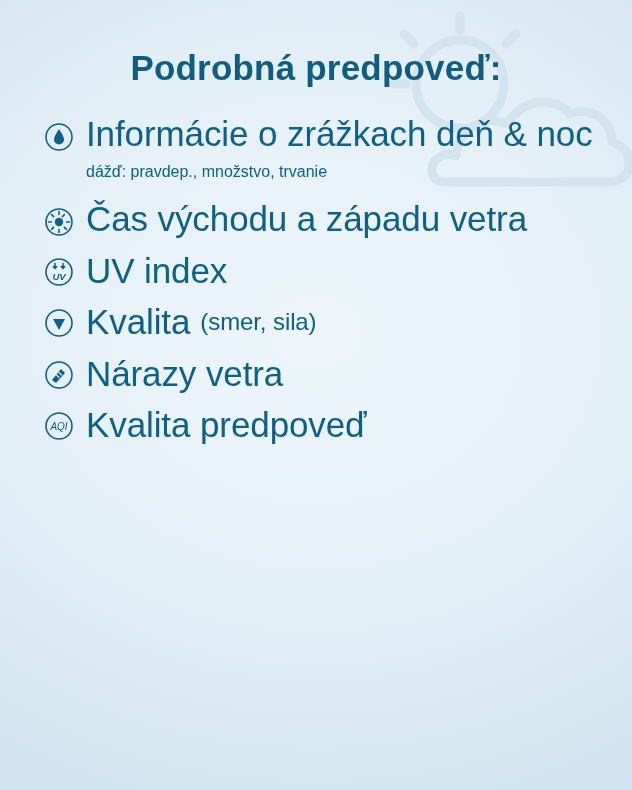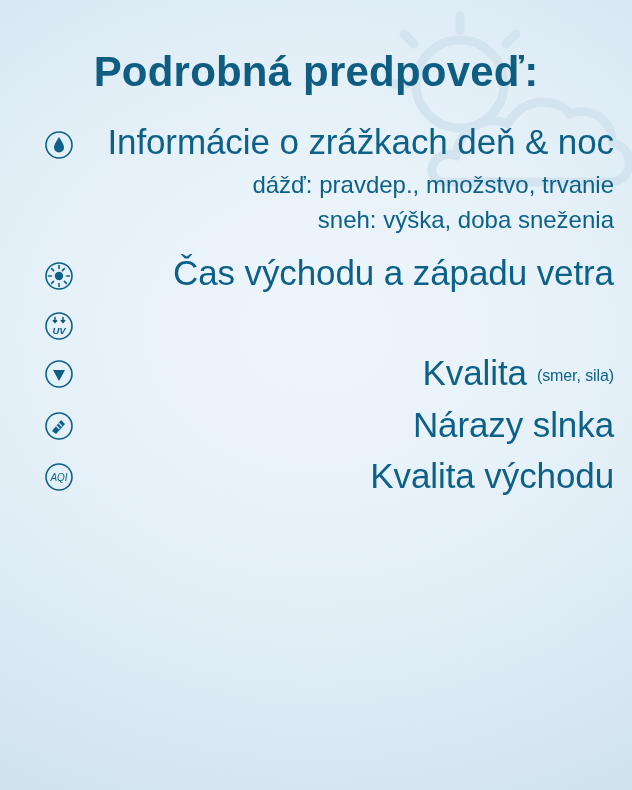--- a/index.html
+++ b/index.html
@@ -31,31 +31,30 @@
     opacity: 1;
     pointer-events: none;
   }
   .content {
     position: relative;
     z-index: 2;
     padding: 0;
   }
   .title {
     color: #0f5e82;
-    font-size: 42px;
+    font-size: 35px;
     font-weight: bold;
     text-align: center;
     letter-spacing: 0.2px;
     padding: 48px 40px 0 40px;
     line-height: 1.15;
   }
   .list {
     margin: 26px 0 0 0;
     padding: 0;
-    text-align: right;
   }
   .row {
     display: flex;
     align-items: flex-start;
     padding: 0 18px 0 42px;
     margin-bottom: 2px;
   }
   .icon-wrap {
     flex: 0 0 auto;
     width: 34px;
@@ -72,31 +71,31 @@
     flex: 1 1 auto;
     padding-left: 10px;
   }
   .main-label {
     color: #0d6188;
     font-size: 35px;
     line-height: 1.13;
     letter-spacing: -0.1px;
   }
   .main-label .inline-sub {
-    font-size: 16px;
+    font-size: 24px;
     color: #0d6188;
     padding-left: 10px;
     vertical-align: 4px;
   }
   .sub-lines {
     margin-top: 6px;
   }
   .sub-line {
     color: #0d6188;
-    font-size: 24px;
+    font-size: 16px;
     line-height: 1.45;
   }
   .gap-sm { height: 10px; }
   .gap-md { height: 14px; }
 
   
   svg.ic { display: block; }
 </style>
 </head>
 <body>
@@ -127,21 +126,20 @@
         <div class="icon-wrap">
           <svg class="ic" width="30" height="30" viewBox="0 0 30 30">
             <circle cx="15" cy="15" r="13" fill="none" stroke="#0d6188" stroke-width="1.6"></circle>
             <path d="M15 7 C15 7 10 14 10 17.5 A5 5 0 0 0 20 17.5 C20 14 15 7 15 7 Z" fill="#0d6188"></path>
           </svg>
         </div>
         <div class="texts">
           <div class="main-label">Informácie o zrážkach deň &amp; noc</div>
           <div class="sub-lines">
             <div class="sub-line">dážď: pravdep., množstvo, trvanie</div>
-            <div class="sub-line">sneh: výška, doba sneženia</div>
           </div>
         </div>
       </div>
 
       <div class="gap-md"></div>
 
       <div class="row">
         <div class="icon-wrap">
           <svg class="ic" width="30" height="30" viewBox="0 0 30 30">
             <circle cx="15" cy="15" r="13" fill="none" stroke="#0d6188" stroke-width="1.6"></circle>
@@ -171,20 +169,23 @@
             <circle cx="15" cy="15" r="13" fill="none" stroke="#0d6188" stroke-width="1.6"></circle>
             <g stroke="#0d6188" stroke-width="1.5" stroke-linecap="round">
               <line x1="11" y1="6.5" x2="11" y2="11"></line>
               <path d="M9.3 9.5 L11 11.4 L12.7 9.5"></path>
               <line x1="19" y1="6.5" x2="19" y2="11"></line>
               <path d="M17.3 9.5 L19 11.4 L20.7 9.5"></path>
             </g>
             <text x="15" y="23" font-family="Liberation Sans, sans-serif" font-size="9.5" font-weight="bold" fill="#0d6188" text-anchor="middle">UV</text>
           </svg>
         </div>
+        <div class="texts">
+          <div class="main-label">UV index</div>
+        </div>
       </div>
 
       <div class="gap-sm"></div>
 
       <div class="row">
         <div class="icon-wrap small">
           <svg class="ic" width="30" height="30" viewBox="0 0 30 30">
             <circle cx="15" cy="15" r="13" fill="none" stroke="#0d6188" stroke-width="1.6"></circle>
             <path d="M9 11 L21 11 L15 22 Z" fill="#0d6188"></path>
           </svg>
@@ -203,33 +204,33 @@
           <svg class="ic" width="30" height="30" viewBox="0 0 30 30">
             <circle cx="15" cy="15" r="13" fill="none" stroke="#0d6188" stroke-width="1.6"></circle>
             <path d="M8 20 L17 9 L21 13 L12 23 Z" fill="#0d6188"></path>
             <g stroke="#cfe3ef" stroke-width="1.4" stroke-linecap="round">
               <line x1="12.5" y1="15" x2="15" y2="17.5"></line>
               <line x1="15" y1="12.5" x2="17.5" y2="15"></line>
             </g>
           </svg>
         </div>
         <div class="texts">
-          <div class="main-label">Nárazy slnka</div>
+          <div class="main-label">Nárazy vetra</div>
         </div>
       </div>
 
       <div class="gap-sm"></div>
 
       <div class="row">
         <div class="icon-wrap small">
           <svg class="ic" width="30" height="30" viewBox="0 0 30 30">
             <circle cx="15" cy="15" r="13" fill="none" stroke="#0d6188" stroke-width="1.6"></circle>
             <text x="15" y="19" font-family="Liberation Sans, sans-serif" font-size="10" fill="#0d6188" text-anchor="middle">AQI</text>
           </svg>
         </div>
         <div class="texts">
-          <div class="main-label">Kvalita východu</div>
+          <div class="main-label">Kvalita predpoveď</div>
         </div>
       </div>
 
     </div>
   </div>
 </div>
 
 </body></html>

